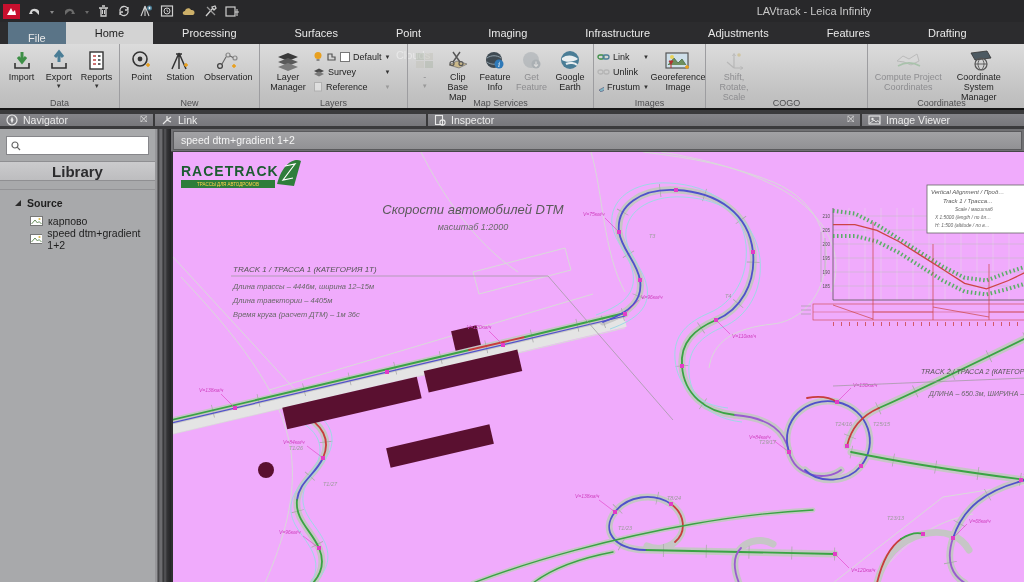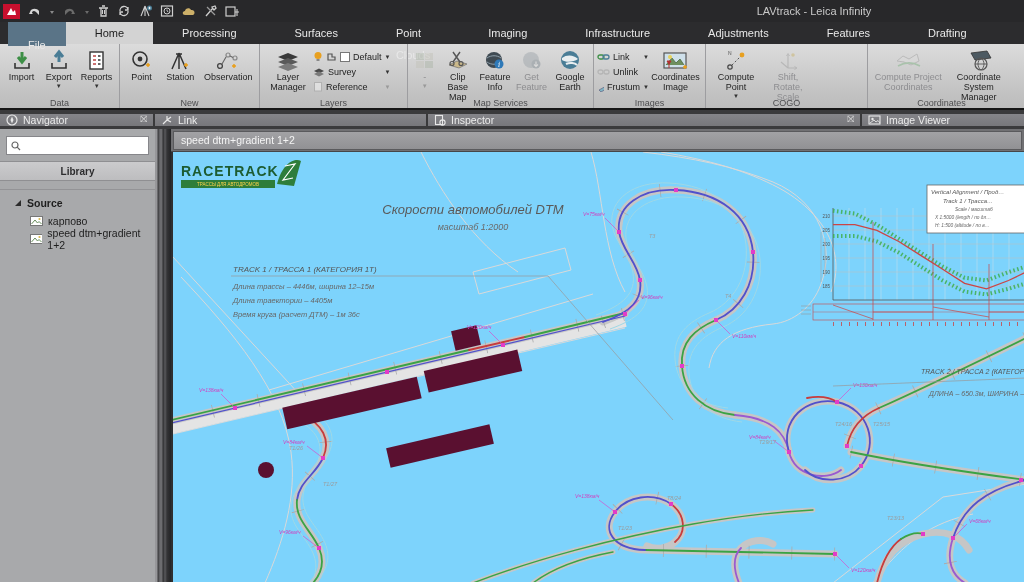--- a/index.html
+++ b/index.html
@@ -6,21 +6,21 @@
   body{width:1024px;height:582px;overflow:hidden;background:#1e1e1f;
        font-family:"Liberation Sans",sans-serif;position:relative;-webkit-font-smoothing:antialiased;}
   
   .titlebar{height:22px;background:#28282a;display:flex;align-items:center;position:relative;}
   .qat{display:flex;align-items:center;gap:7px;padding-left:3px;}
   .qat svg{display:block;}
   .win-title{position:absolute;left:704px;width:220px;text-align:center;font-size:11px;color:#c9c9c9;}
   
   .tabrow{height:22px;background:#2c2c2e;display:flex;align-items:stretch;padding-left:8px;}
   .rtab{font-size:11px;color:#e8e8e8;line-height:22px;padding:0 29px;cursor:default;}
-  .rtab.file{background:#5a7487;padding:12px 20px;}
+  .rtab.file{background:#5a7487;padding:5px 20px;}
   .rtab.active{background:#d3d3d3;color:#1c1c1c;}
   
   .ribbon{height:64px;background:linear-gradient(#dcdcdc,#c4c4c4 70%,#bcbcbc);
           border-bottom:2px solid #151515;display:flex;}
   .rgroup{position:relative;border-right:1px solid #9d9da0;box-sizing:border-box;
           display:flex;align-items:flex-start;padding:3px 3px 12px 3px;}
   .rgroup-label{position:absolute;bottom:0;left:0;right:0;text-align:center;font-size:9px;color:#4e4e50;}
   .bigbtn{display:flex;flex-direction:column;align-items:center;justify-content:flex-start;
           font-size:9px;color:#1f1f1f;text-align:center;line-height:1.1;padding:1px 2px;cursor:default;}
   .bigbtn .ic{height:25px;display:flex;align-items:center;justify-content:center;}
@@ -36,34 +36,34 @@
          display:flex;align-items:center;gap:5px;padding:0 6px;box-sizing:border-box;border-right:2px solid #39393b;}
   .phead .grow{flex:1;}
   .pin{color:#dedede;font-size:9px;cursor:default;}
   
   .nav{position:absolute;left:0;top:129px;width:155px;bottom:0;background:#a8a9ab;}
   .searchbox{margin:7px 6px 6px 6px;height:17px;background:#fff;border:1px solid #86868a;
              display:flex;align-items:center;padding:0 4px;gap:4px;}
   .searchbox input{border:none;outline:none;flex:1;font-size:10px;background:transparent;width:100px;}
   .secbar{height:18px;background:linear-gradient(#cbcbcd,#bdbdbf);border-top:1px solid #8f8f92;
           border-bottom:1px solid #8f8f92;display:flex;align-items:center;justify-content:center;
-          font-size:10px;font-weight:bold;color:#2c2c2e;}
+          font-size:15px;font-weight:bold;color:#2c2c2e;}
   .tree{margin-top:8px;border-top:1px solid #939396;padding-top:4px;}
   .tnode{display:flex;align-items:center;gap:5px;font-size:10.5px;color:#1e1e1e;height:18px;padding-left:14px;}
   .tnode.root{font-weight:bold;}
   .tnode.leaf{padding-left:30px;}
   
   .main{position:absolute;left:155px;top:129px;right:0;bottom:0;}
   .vsplit{position:absolute;left:0;top:0;bottom:0;width:16px;
           background:linear-gradient(90deg,#97979a 0,#97979a 2px,#3c3c3e 3px,#6c6c6f 5px,#6c6c6f 7px,#2e2e30 8px,#59595c 10px,#343436 12px,#232325 16px);}
   .tabbar{margin-left:16px;height:22px;background:#707073;border-bottom:1px solid #464648;
           display:flex;align-items:center;padding:0 2px;}
   .doctab{flex:1;height:17px;background:linear-gradient(#a2a2a5,#919194);border:1px solid #5a5a5d;
           color:#f4f4f4;font-size:10.5px;display:flex;align-items:center;padding-left:7px;}
-  .canvas{margin-left:16px;height:431px;background:#7dd3fc;border-left:2px solid #2e2e30;position:relative;}
+  .canvas{margin-left:16px;height:431px;background:#f0abfc;border-left:2px solid #2e2e30;position:relative;}
   .canvas svg{display:block;}
 </style>
 </head>
 <body>
 
 <div class="titlebar">
   <div class="qat">
     <svg width="17" height="15">
         <rect width="17" height="15" fill="#c8102e"></rect>
         <path d="M4 11 L8 4 L10 8 L12 6 L13 11 Z" fill="#fff"></path>
@@ -329,38 +329,26 @@
     <div class="bigbtn" style="width:54px">
       <span class="ic">
           <svg width="30" height="24">
             <rect x="3" y="4" width="22" height="15" fill="#cfe0ea" stroke="#555" stroke-width="1.2"></rect>
             <path d="M5 16 L11 9 L15 14 L19 10 L23 16" fill="#6e8f5e" stroke="#4b6b42" stroke-width=".8"></path>
             <circle cx="9" cy="8" r="2" fill="#e8d25a"></circle>
             <path d="M8 19 L8 12 M6 12 h4 l-2 3 Z" stroke="#b03030" fill="#b03030" stroke-width="1"></path>
             <path d="M23 17 l2 2 m0 -2 l-2 2 m1 -3 v4 m-2 -2 h4" stroke="#e8a020" stroke-width="1.3"></path>
           </svg>
         </span>
-      <span>Coordinates Image</span>
+      <span>Georeference Image</span>
     </div>
     <div class="rgroup-label">Images</div>
   </div>
 
   <div class="rgroup" style="width:162px">
-    <div class="bigbtn" style="width:50px">
-      <span class="ic">
-          <svg width="26" height="24">
-            <text x="5" y="6" font-size="5" fill="#555">N</text>
-            <circle cx="7" cy="18" r="2.2" fill="none" stroke="#444" stroke-width="1.2"></circle>
-            <path d="M9 16 L18 7" stroke="#555" stroke-width="1" stroke-dasharray="2 2"></path>
-            <circle cx="19" cy="6" r="2.4" fill="#e8a020"></circle>
-          </svg>
-        </span>
-      <span>Compute Point</span>
-      <span class="caret">▼</span>
-    </div>
     <div class="bigbtn dis" style="width:46px">
       <span class="ic">
           <svg width="24" height="24">
             <path d="M12 19 V6 M12 19 H20 M12 19 L5 13" stroke="#999" stroke-width="1.2" fill="none"></path>
             <path d="M10.5 7 L12 4.5 L13.5 7 M18.5 17.5 L21 19 L18.5 20.5" stroke="#999" stroke-width="1" fill="none"></path>
             <circle cx="17" cy="6" r="1.8" fill="#c8b060"></circle>
           </svg>
         </span>
       <span>Shift, Rotate, Scale</span>
     </div>

